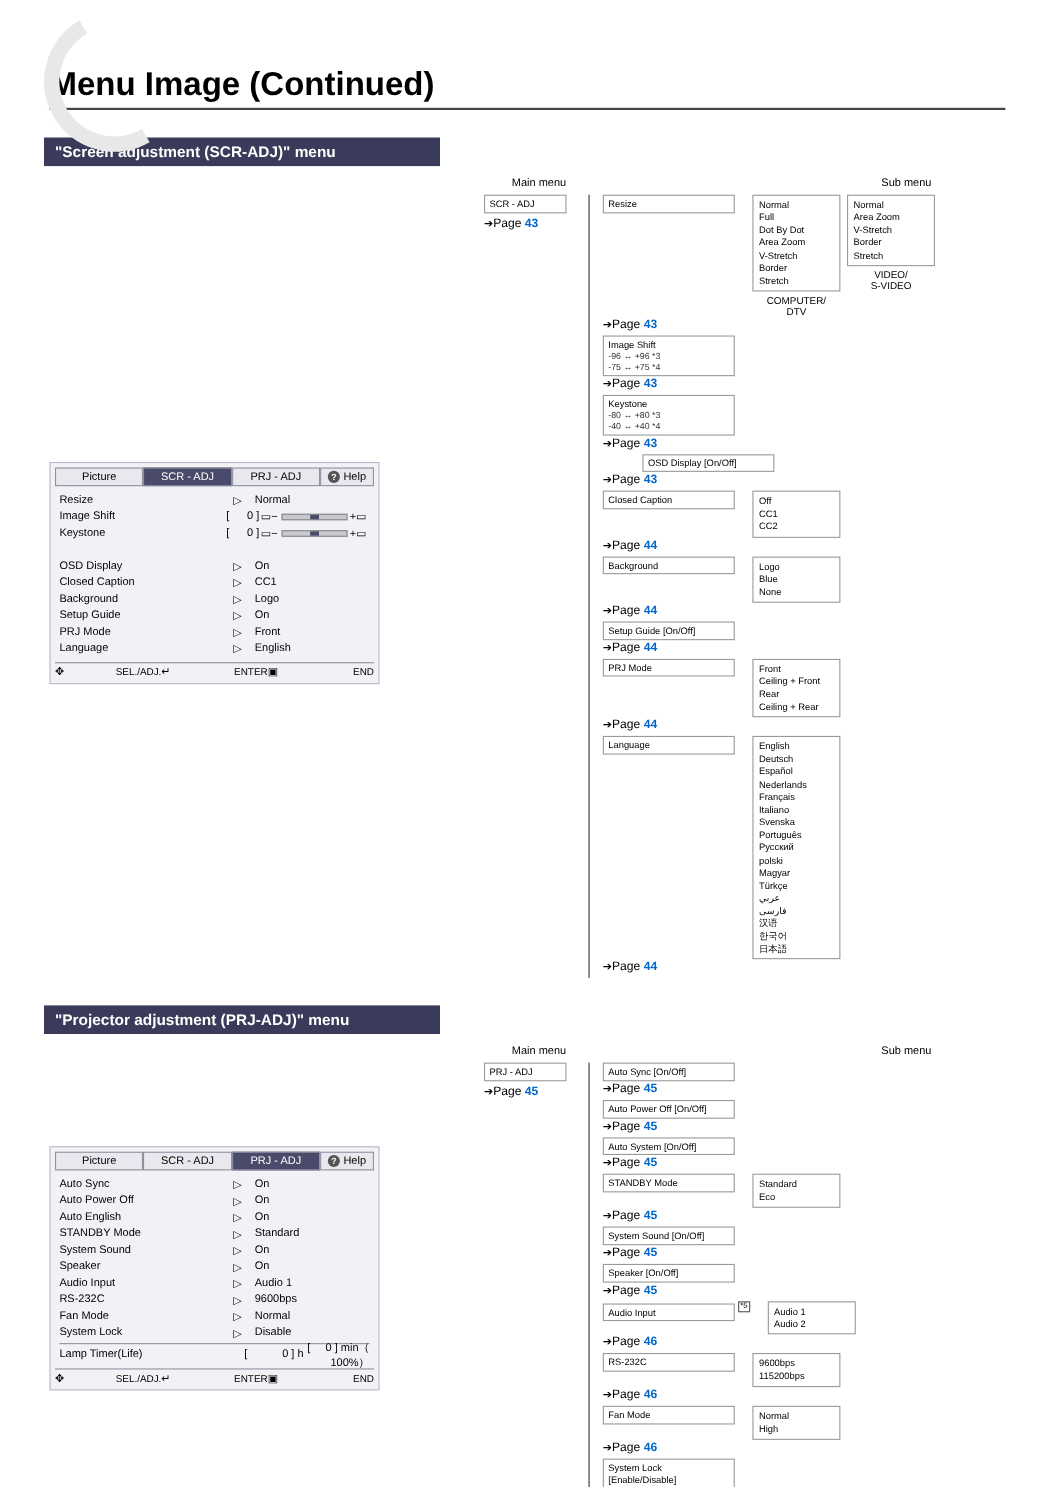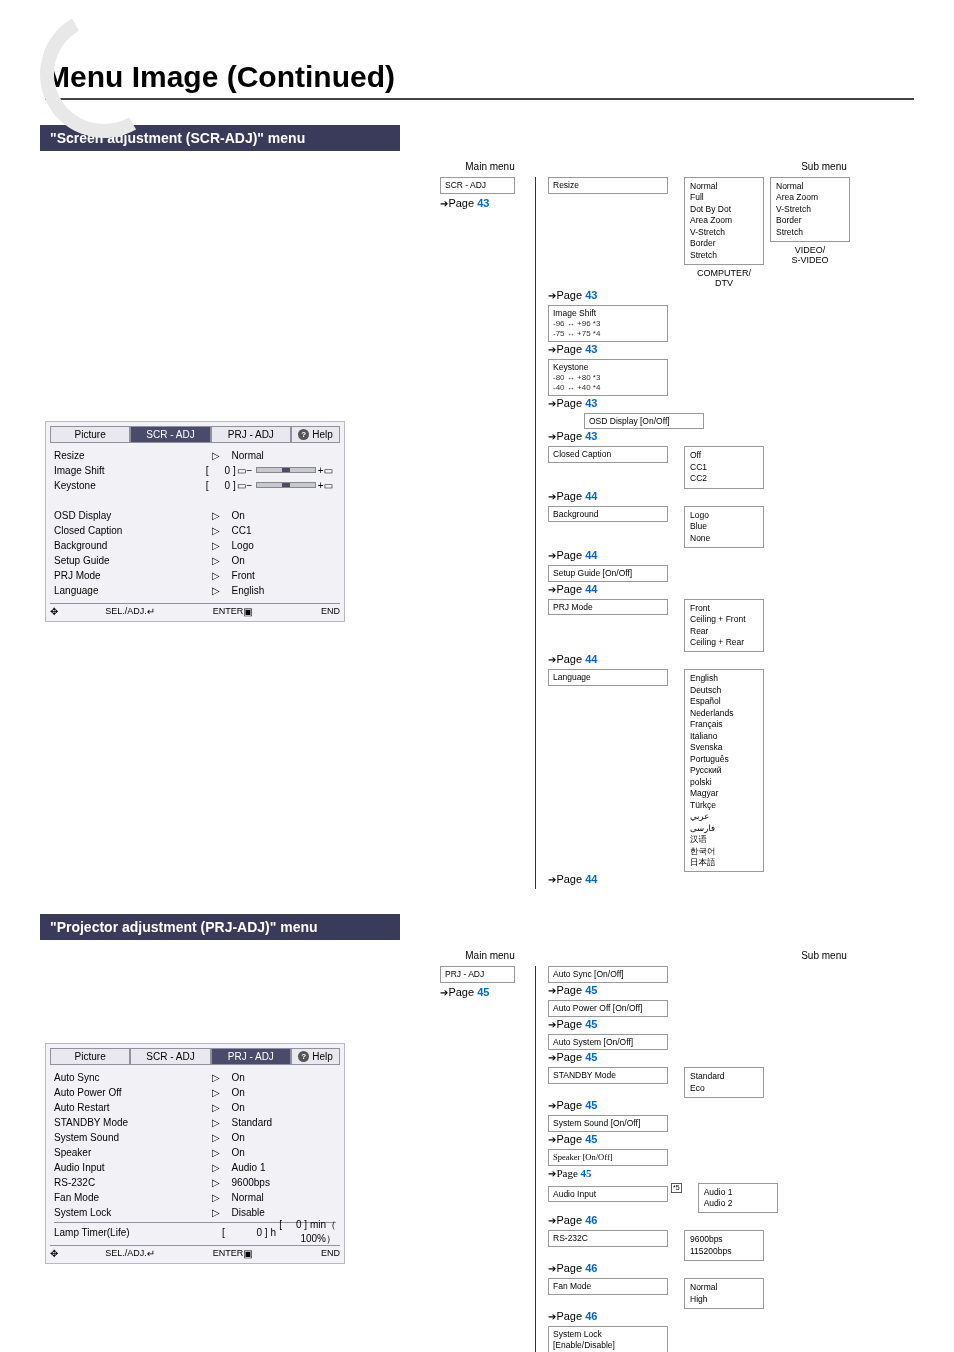--- a/index.html
+++ b/index.html
@@ -266,21 +266,21 @@
             <span class="lbl">Auto Sync</span>
             <span class="arr">▷</span>
             <span class="val">On</span>
           </div>
           <div class="mrow">
             <span class="lbl">Auto Power Off</span>
             <span class="arr">▷</span>
             <span class="val">On</span>
           </div>
           <div class="mrow">
-            <span class="lbl">Auto Restart</span>
+            <span class="lbl">Auto English</span>
             <span class="arr">▷</span>
             <span class="val">On</span>
           </div>
           <div class="mrow">
             <span class="lbl">STANDBY Mode</span>
             <span class="arr">▷</span>
             <span class="val">Standard</span>
           </div>
           <div class="mrow">
             <span class="lbl">System Sound</span>
@@ -379,21 +379,21 @@
               <div class="pagelink"><span class="arrow">➔</span>Page <span class="bluepg">45</span></div>
             </div>
             <div style="margin-bottom: 2px;">
               <div style="display: flex; align-items: flex-start;">
                 <div>
                   <div class="item-box">System Sound [On/Off]</div>
                 </div>
               </div>
               <div class="pagelink"><span class="arrow">➔</span>Page <span class="bluepg">45</span></div>
             </div>
-            <div style="margin-bottom: 2px; font-family: Liberation Serif, serif;">
+            <div style="margin-bottom: 2px;">
               <div style="display: flex; align-items: flex-start;">
                 <div>
                   <div class="item-box">Speaker [On/Off]</div>
                 </div>
               </div>
               <div class="pagelink"><span class="arrow">➔</span>Page <span class="bluepg">45</span></div>
             </div>
             <div style="margin-bottom: 2px;">
               <div style="display: flex; align-items: flex-start;">
                 <div><div class="item-box" style="display: inline-block;">Audio Input</div></div>

